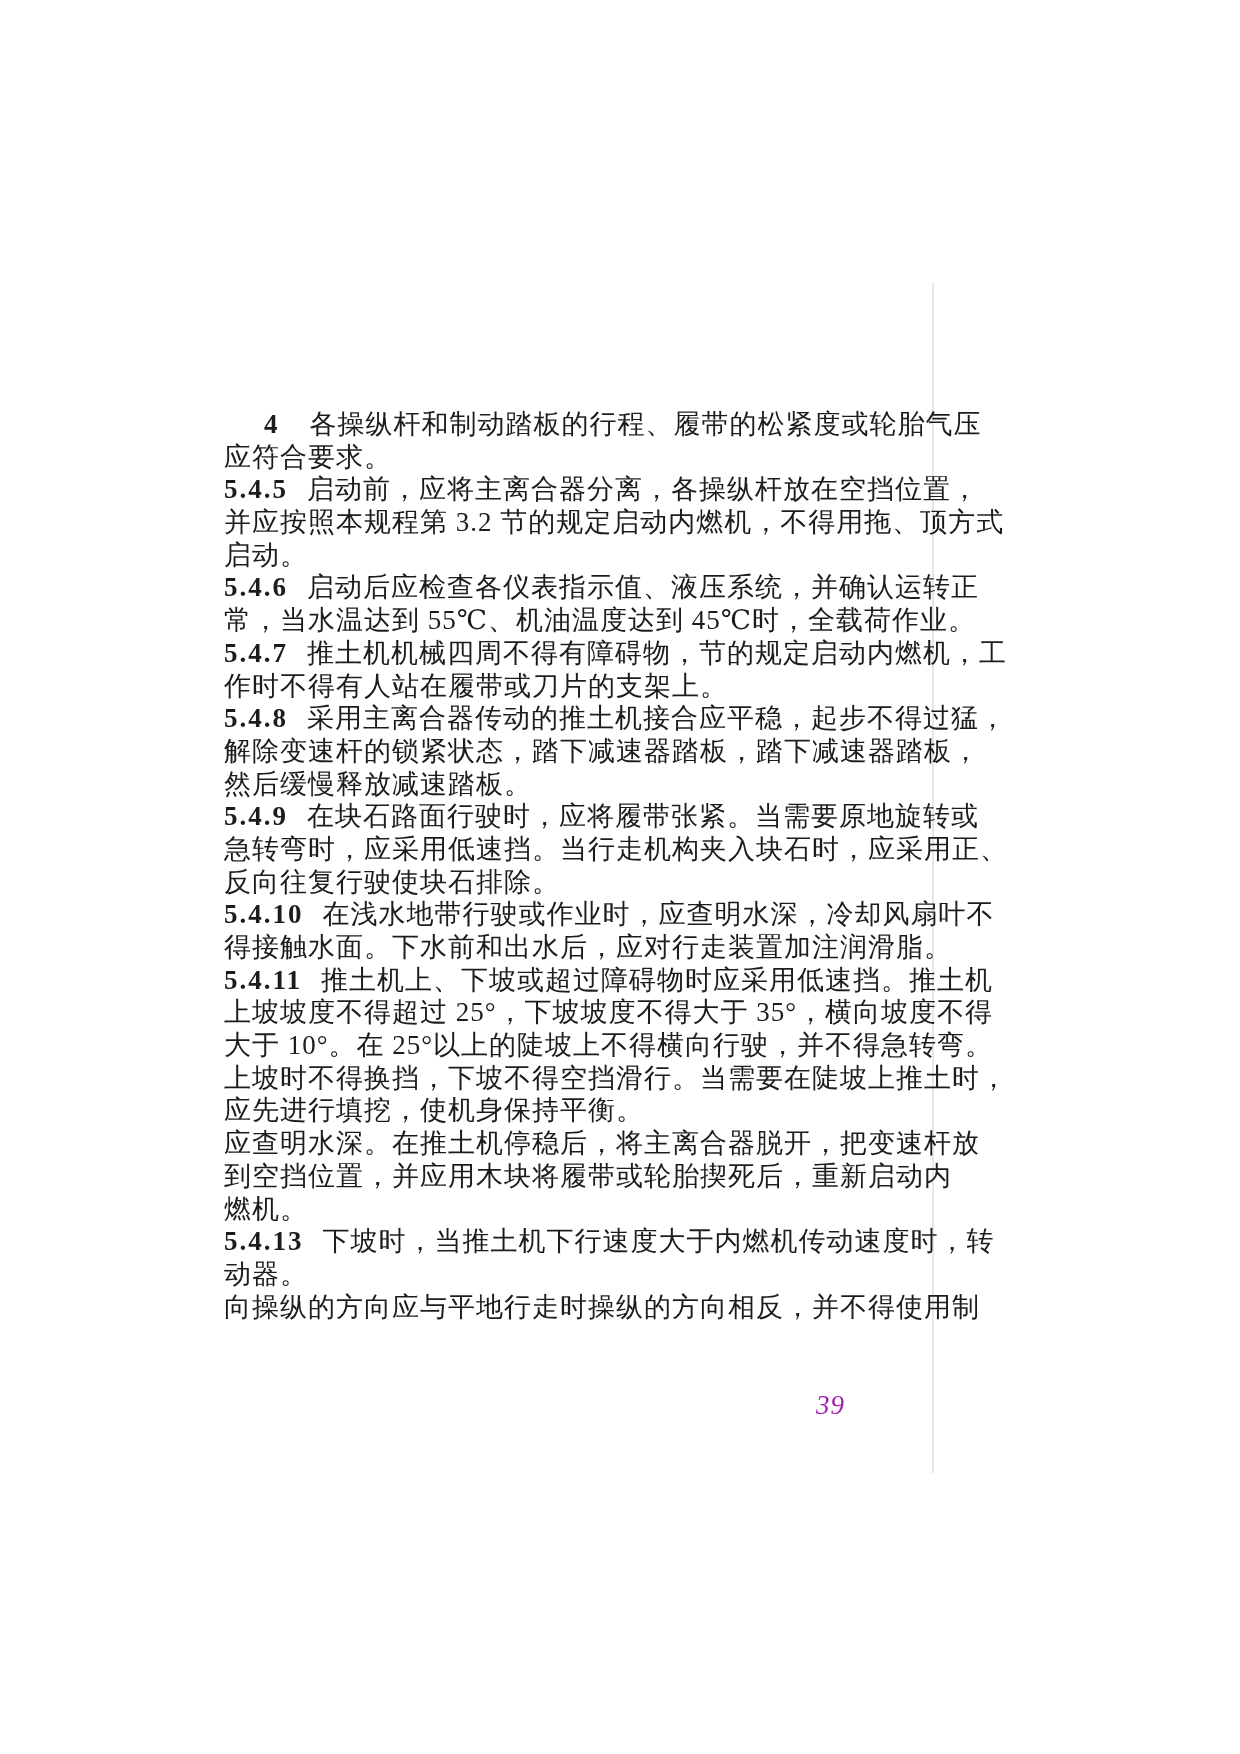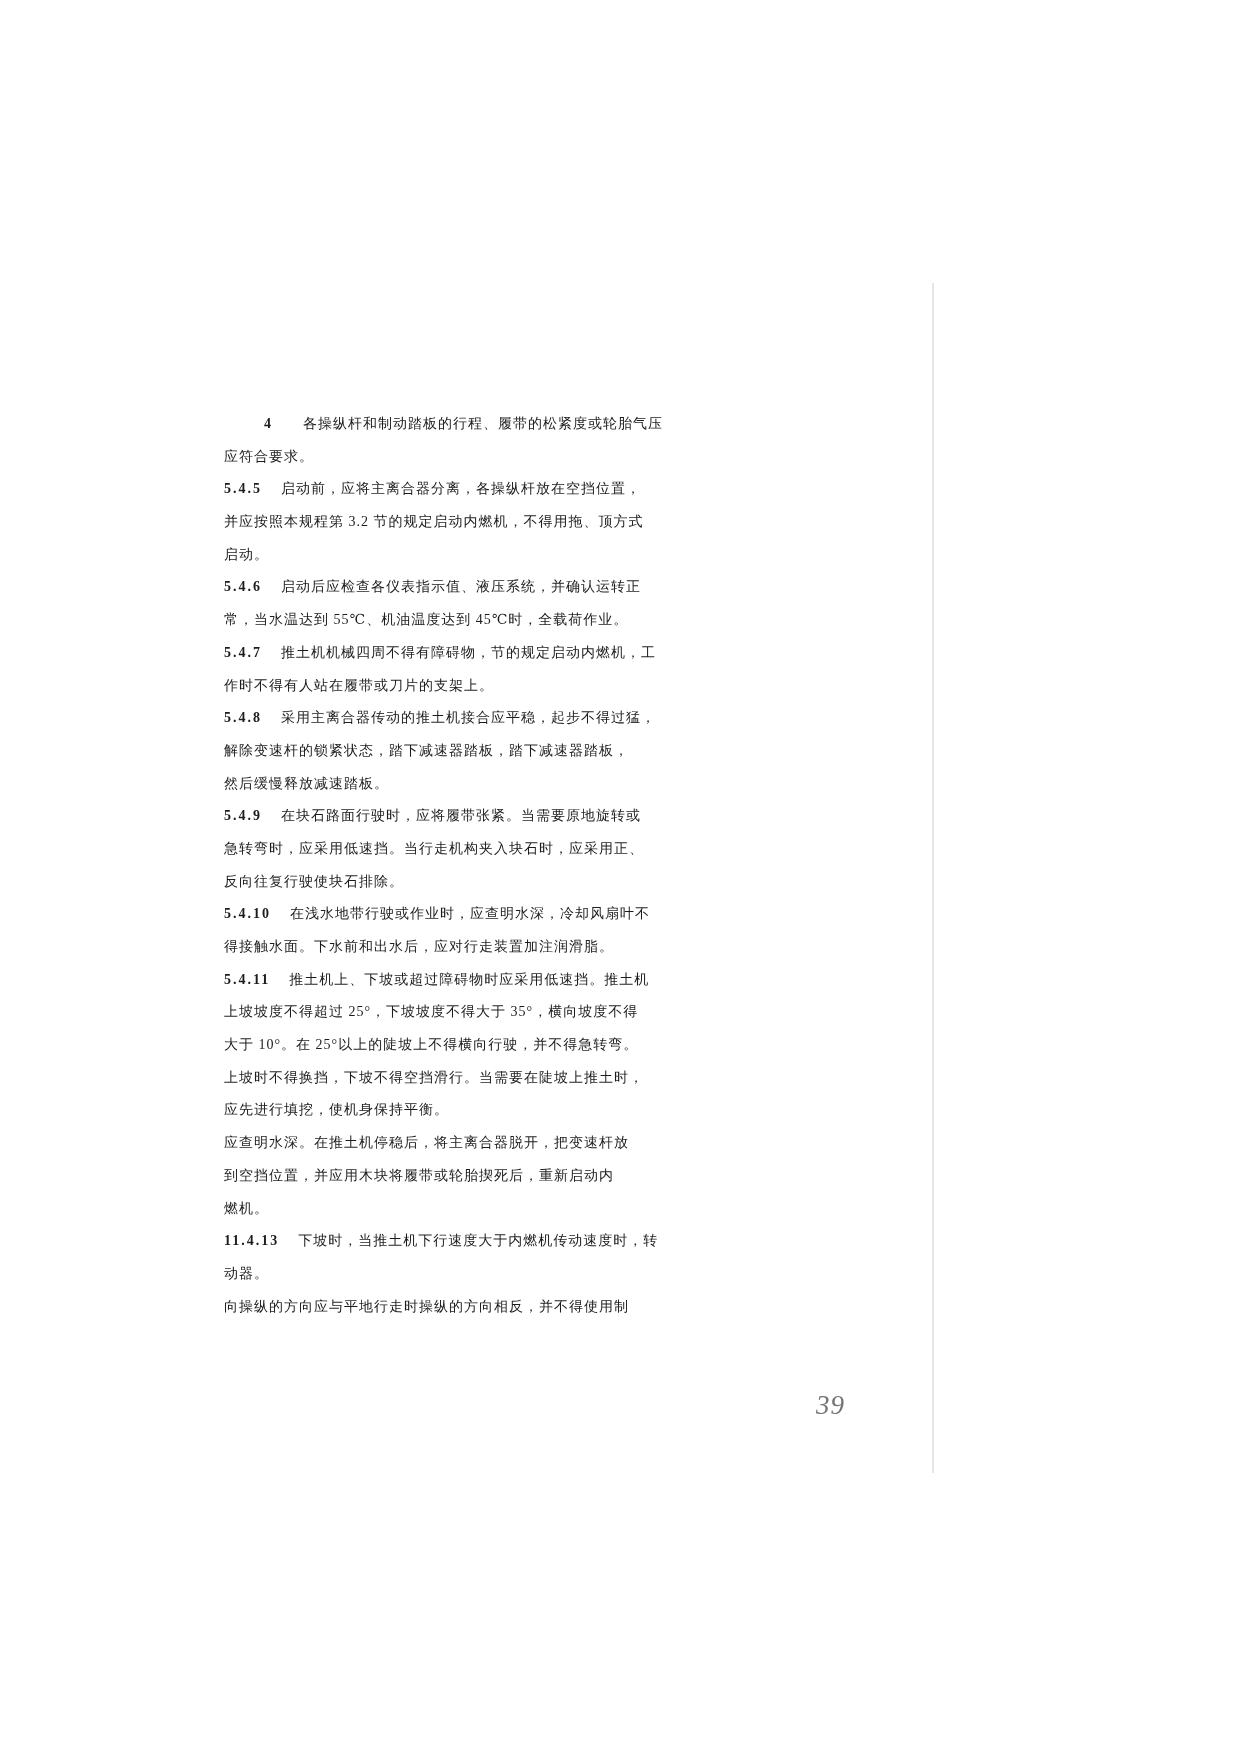--- a/index.html
+++ b/index.html
@@ -14,21 +14,21 @@
     background: #ffffff;
     overflow: hidden;
     font-family: "Liberation Serif", "DejaVu Serif", serif;
     color: #1c1c1c;
   }
   .text-block {
     position: absolute;
     left: 224px;
     top: 408px;
     width: 640px;
-    font-size: 14px;
+    font-size: 27px;
     line-height: 32.7px;
     letter-spacing: 1px;
   }
   .text-line {
     height: 32.7px;
     white-space: nowrap;
   }
   .text-line.indent {
     padding-left: 40px;
   }
@@ -41,21 +41,21 @@
     font-weight: bold;
     margin-right: 31px;
   }
   .page-number {
     position: absolute;
     left: 816px;
     top: 1390px;
     font-size: 27px;
     font-style: italic;
     letter-spacing: 1px;
-    color: #737373;
+    color: #a21caf;
   }
   .scan-line {
     position: absolute;
     left: 932px;
     top: 283px;
     width: 2px;
     height: 1190px;
     background: #e6e6e6;
   }
 </style>
@@ -83,18 +83,18 @@
       <div class="text-line"><span class="sec-label">5.4.10</span><span>在浅水地带行驶或作业时，应查明水深，冷却风扇叶不</span></div>
       <div class="text-line"><span>得接触水面。下水前和出水后，应对行走装置加注润滑脂。</span></div>
       <div class="text-line"><span class="sec-label">5.4.11</span><span>推土机上、下坡或超过障碍物时应采用低速挡。推土机</span></div>
       <div class="text-line"><span>上坡坡度不得超过 25°，下坡坡度不得大于 35°，横向坡度不得</span></div>
       <div class="text-line"><span>大于 10°。在 25°以上的陡坡上不得横向行驶，并不得急转弯。</span></div>
       <div class="text-line"><span>上坡时不得换挡，下坡不得空挡滑行。当需要在陡坡上推土时，</span></div>
       <div class="text-line"><span>应先进行填挖，使机身保持平衡。</span></div>
       <div class="text-line"><span>应查明水深。在推土机停稳后，将主离合器脱开，把变速杆放</span></div>
       <div class="text-line"><span>到空挡位置，并应用木块将履带或轮胎揳死后，重新启动内</span></div>
       <div class="text-line"><span>燃机。</span></div>
-      <div class="text-line"><span class="sec-label">11.4.13</span><span>下坡时，当推土机下行速度大于内燃机传动速度时，转</span></div>
+      <div class="text-line"><span class="sec-label">5.4.13</span><span>下坡时，当推土机下行速度大于内燃机传动速度时，转</span></div>
       <div class="text-line"><span>动器。</span></div>
       <div class="text-line"><span>向操纵的方向应与平地行走时操纵的方向相反，并不得使用制</span></div>
     </div>
   <div class="page-number">39</div>
 </div>
 
 </body></html>

